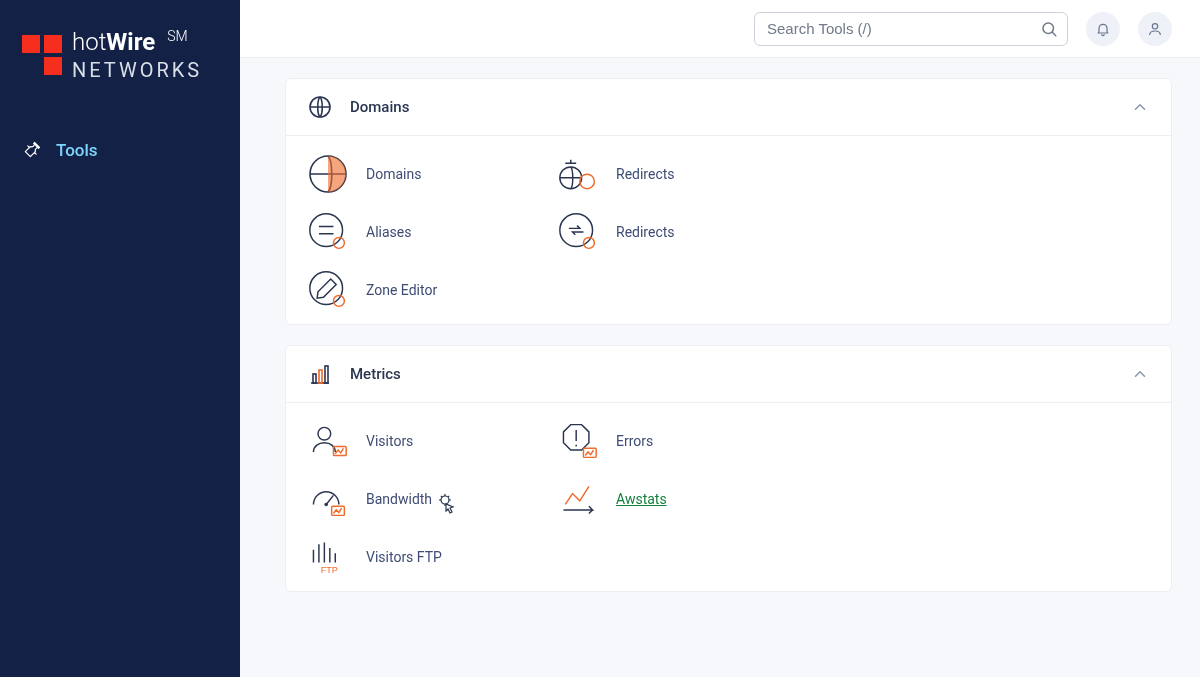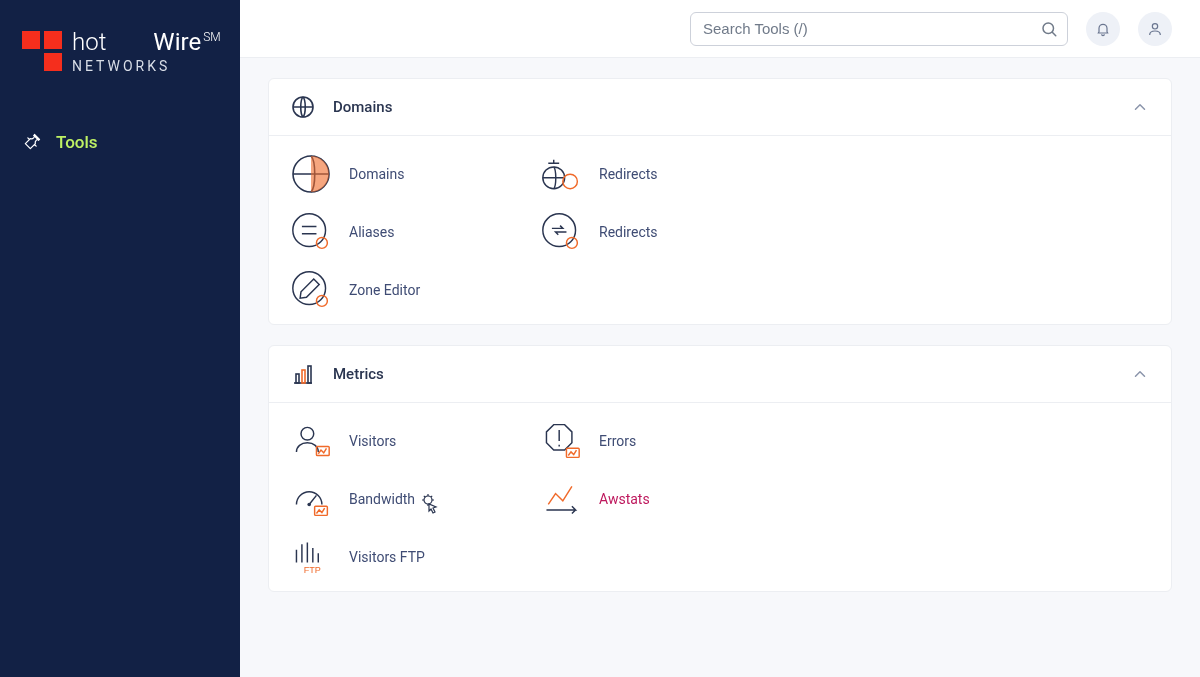--- a/index.html
+++ b/index.html
@@ -32,51 +32,51 @@
   display: grid;
   grid-template-columns: 18px 18px;
   grid-template-rows: 18px 18px;
   gap: 4px;
 }
 .logo-mark .sq1 { background: #f52e1d; }
 .logo-mark .sq2 { background: #f52e1d; }
 .logo-mark .sq3 { background: transparent; }
 .logo-mark .sq4 { background: #f52e1d; }
 .logo-text .brand { font-size: 24px; font-weight: 300; letter-spacing: 0px; }
-.logo-text .brand b { font-weight: 400; margin-left: 47px; }
-.logo-text .sub { font-size: 14px; letter-spacing: 3px; color: #d9dee7; margin-top: 2px; }
-.logo-text .sm { font-size: 12px; vertical-align: super; margin-left: 2px;}
+.logo-text .brand b { font-weight: 700; }
+.logo-text .sub { font-size: 20px; letter-spacing: 3px; color: #d9dee7; margin-top: 2px; }
+.logo-text .sm { font-size: 14px; vertical-align: super; margin-left: 12px;}
 .nav-item {
   display: flex;
   align-items: center;
   gap: 14px;
   font-size: 17px;
   font-weight: 500;
-  color: #bef264;
+  color: #7dd3fc;
   padding: 8px 0;
 }
 .nav-item svg { width: 20px; height: 20px; stroke: #fff; fill: none; stroke-width: 1.5;}
 .main {
   flex: 1;
   display: flex;
   flex-direction: column;
 }
 .topbar {
   height: 58px;
   background: #fff;
   border-bottom: 1px solid #eceef2;
   display: flex;
   align-items: center;
   justify-content: flex-end;
   gap: 18px;
   padding: 0 28px;
 }
 .search-wrap {
   position: relative;
-  width: 378px;
+  width: 314px;
 }
 .search-wrap input {
   width: 100%;
   height: 34px;
   border: 1px solid #cdd1da;
   border-radius: 6px;
   padding: 0 38px 0 12px;
   font-size: 15px;
   color: #555;
   outline: none;
@@ -88,21 +88,21 @@
   width: 18px; height: 18px;
 }
 .round-btn {
   width: 34px; height: 34px;
   border-radius: 50%;
   background: #eef1f7;
   display: flex; align-items: center; justify-content: center;
 }
 .round-btn svg { width: 16px; height: 16px; stroke: #6a7690; fill: none; stroke-width: 1.8;}
 .content {
-  padding: 20px 28px 28px 28px;
+  padding: 20px 28px 28px 45px;
   overflow-y: auto;
 }
 .panel {
   background: #fff;
   border: 1px solid #eceef2;
   border-radius: 6px;
   margin-bottom: 20px;
 }
 .panel-head {
   display: flex;
@@ -132,21 +132,21 @@
   cursor: pointer;
   position: relative;
 }
 .tool .ticon {
   width: 40px; height: 40px; display:flex; align-items:center; justify-content:center;
 }
 .tool .tlabel {
   font-size: 14px;
   color: #3f4c74;
 }
-.tool .tlabel.underline { color: #be185d;}
+.tool .tlabel.underline { text-decoration: underline; color: #15803d;}
 svg { display:block; }
 
 .i-dark { stroke:#2a3550; fill:none; stroke-width:1.6; }
 .i-or { stroke:#f06a2a; fill:none; stroke-width:1.6; }
 .i-fill-or { fill:#f06a2a; stroke:none;}
 .i-fill-dk { fill:#2a3550; stroke:none;}
 </style>
 </head>
 <body>
 

